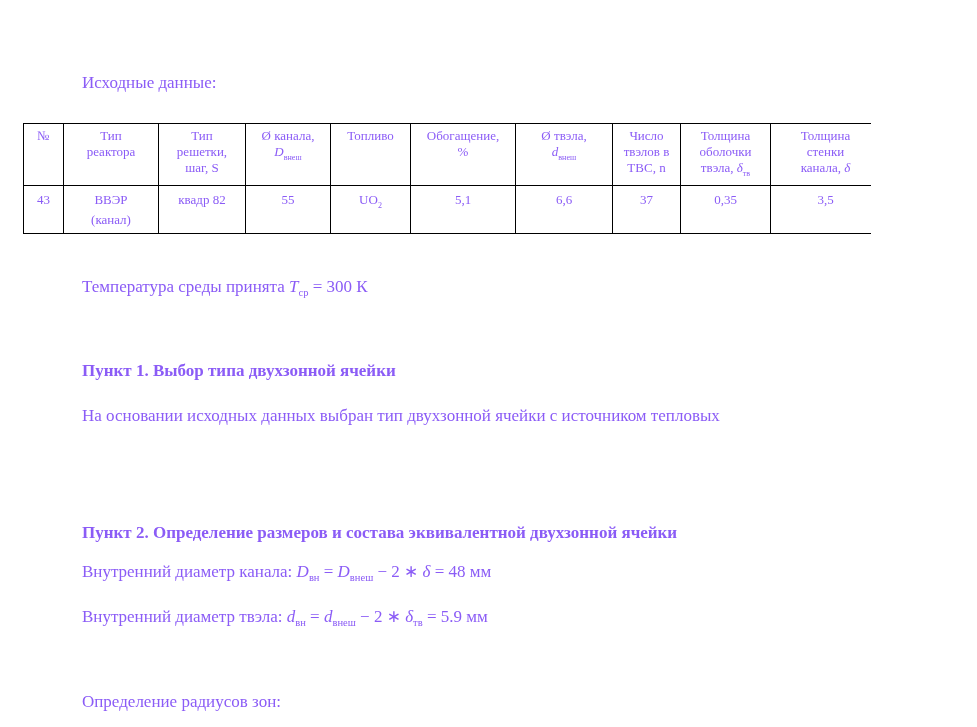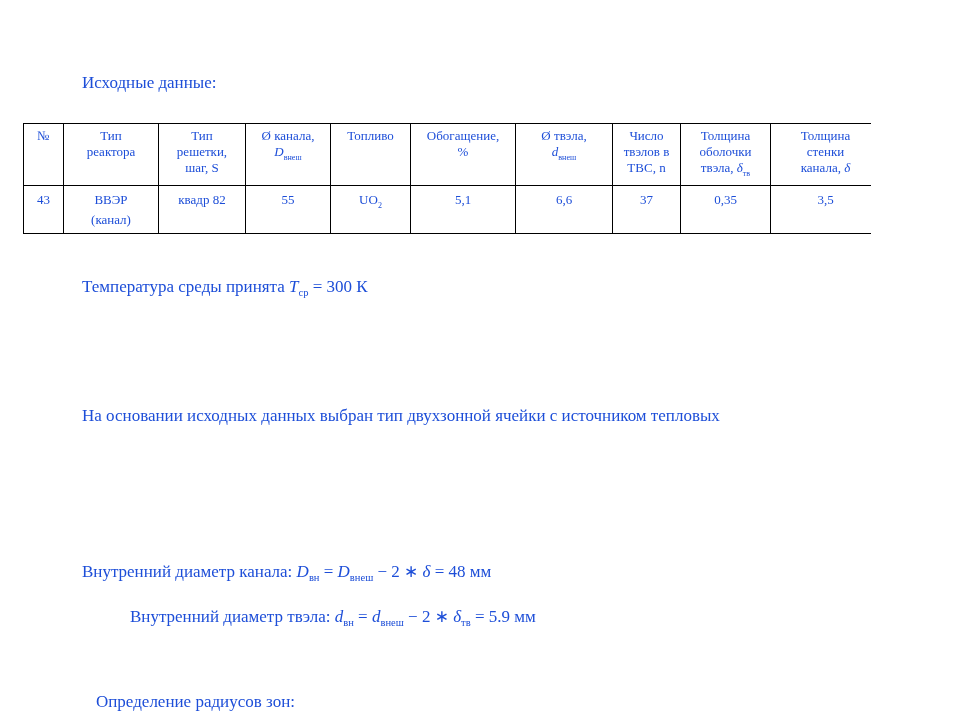--- a/index.html
+++ b/index.html
@@ -2,21 +2,21 @@
 <html><head>
 <meta charset="utf-8">
 <style>
   * { margin: 0; padding: 0; box-sizing: border-box; }
   html, body { background: #ffffff; }
   .page {
     position: relative;
     width: 871px;
     height: 727px;
     background: #ffffff;
-    color: #1d4ed8;
+    color: #8b5cf6;
     font-family: "Liberation Serif", serif;
     overflow: hidden;
   }
   .abs { position: absolute; }
   .text { font-size: 17px; line-height: 22px; }
   .bold { font-weight: bold; }
   .var { font-style: italic; font-family: "Liberation Serif", serif; }
   sub { font-size: 0.62em; line-height: 0; }
   .body-lines div { line-height: 35px; }
 
@@ -130,25 +130,27 @@
       <td>37</td>
       <td>0,35</td>
       <td>3,5</td>
       <td>сталь</td>
     </tr>
   </tbody>
     </table>
 
   <p class="abs text" style="left:82px; top:276px;"><span>Температура среды принята </span><span class="var">T</span><sub>ср</sub><span> = 300 К</span></p>
 
+  <p class="abs text bold" style="left:82px; top:360px;">Пункт 1. Выбор типа двухзонной ячейки</p>
 
   <div class="abs text body-lines" style="left:82px; top:398px;text-align:center;">
     <div>На основании исходных данных выбран тип двухзонной ячейки с источником тепловых</div>
   </div>
 
+  <p class="abs text bold" style="left:82px; top:522px;">Пункт 2. Определение размеров и состава эквивалентной двухзонной ячейки</p>
 
   <p class="abs text" style="left:82px; top:561px;"><span>Внутренний диаметр канала: </span><span class="var">D</span><sub>вн</sub><span> = </span><span class="var">D</span><sub>внеш</sub><span> − 2 ∗ </span><span class="var">δ</span><span> = 48 мм</span></p>
 
-  <p class="abs text" style="left:82px; top:606px;margin-left:48px;"><span>Внутренний диаметр твэла: </span><span class="var">d</span><sub>вн</sub><span> = </span><span class="var">d</span><sub>внеш</sub><span> − 2 ∗ </span><span class="var">δ</span><sub>тв</sub><span> = 5.9 мм</span></p>
+  <p class="abs text" style="left:82px; top:606px;"><span>Внутренний диаметр твэла: </span><span class="var">d</span><sub>вн</sub><span> = </span><span class="var">d</span><sub>внеш</sub><span> − 2 ∗ </span><span class="var">δ</span><sub>тв</sub><span> = 5.9 мм</span></p>
 
-  <p class="abs text" style="left:96px; top:691px;">Определение радиусов зон:</p>
+  <p class="abs text" style="left:82px; top:691px;">Определение радиусов зон:</p>
 
 </div>
 
 </body></html>

